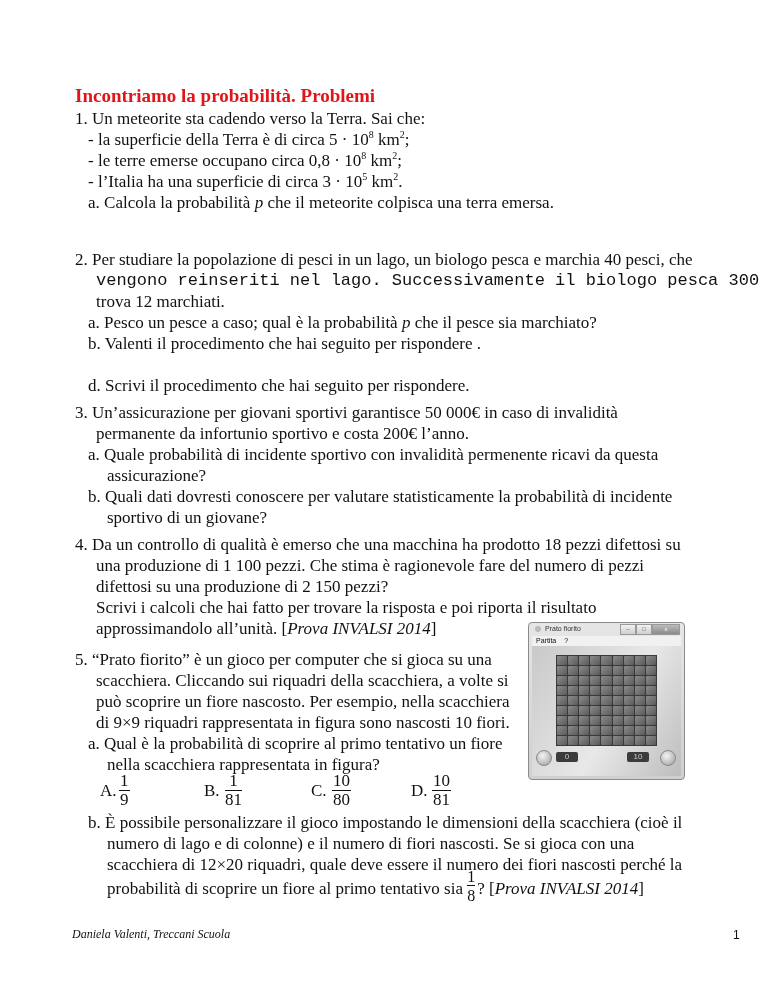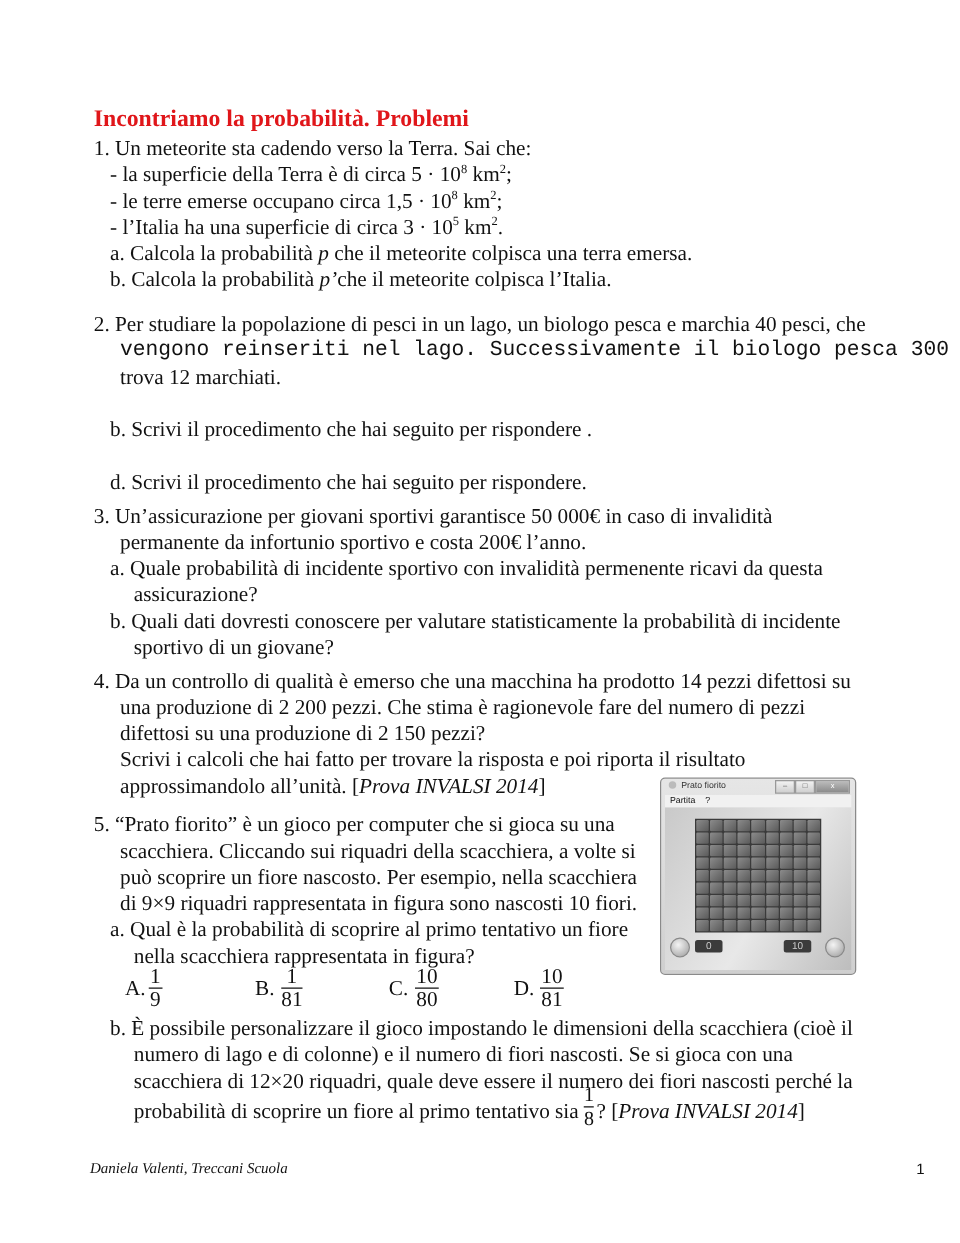--- a/index.html
+++ b/index.html
@@ -43,47 +43,47 @@
 
 <div class="page">
 
   <div class="title">Incontriamo la probabilità. Problemi</div>
 
   <div class="line" style="left:75px;top:109px;">1. Un meteorite sta cadendo verso la Terra. Sai che:</div>
   <div class="line" style="left:88px;top:130px;">
     <span>- la superficie della Terra è di circa 5 · 10</span><sup>8</sup><span> km</span><sup>2</sup><span>;</span>
   </div>
   <div class="line" style="left:88px;top:151px;">
-    <span>- le terre emerse occupano circa 1,5 · 10</span><sup>8</sup><span> km</span><sup>2</sup><span>;</span>
+    <span>- le terre emerse occupano circa 0,8 · 10</span><sup>8</sup><span> km</span><sup>2</sup><span>;</span>
   </div>
   <div class="line" style="left:88px;top:172px;">
     <span>- l’Italia ha una superficie di circa 3 · 10</span><sup>5</sup><span> km</span><sup>2</sup><span>.</span>
   </div>
   <div class="line" style="left:88px;top:193px;">
     <span>a. Calcola la probabilità </span><span class="i">p</span><span> che il meteorite colpisca una terra emersa.</span>
-  </div>
-  <div class="line" style="left:88px;top:214px;">
-    <span>b. Calcola la probabilità </span><span class="i">p’</span><span>che il meteorite colpisca l’Italia.</span>
   </div>
 
   <div class="line" style="left:75px;top:250px;">2. Per studiare la popolazione di pesci in un lago, un biologo pesca e marchia 40 pesci, che</div>
   <div class="line" style="left:96px;top:271px;font-family:Liberation Mono, monospace;">vengono reinseriti nel lago. Successivamente il biologo pesca 300 pesci a caso e ne</div>
   <div class="line" style="left:96px;top:292px;">trova 12 marchiati.</div>
-  <div class="line" style="left:88px;top:334px;">b. Scrivi il procedimento che hai seguito per rispondere .</div>
+  <div class="line" style="left:88px;top:313px;">
+    <span>a. Pesco un pesce a caso; qual è la probabilità </span><span class="i">p</span><span> che il pesce sia marchiato?</span>
+  </div>
+  <div class="line" style="left:88px;top:334px;">b. Valenti il procedimento che hai seguito per rispondere .</div>
   <div class="line" style="left:88px;top:376px;">d. Scrivi il procedimento che hai seguito per rispondere.</div>
 
   <div class="line" style="left:75px;top:403px;">3. Un’assicurazione per giovani sportivi garantisce 50 000€ in caso di invalidità</div>
   <div class="line" style="left:96px;top:424px;">permanente da infortunio sportivo e costa 200€ l’anno.</div>
   <div class="line" style="left:88px;top:445px;">a. Quale probabilità di incidente sportivo con invalidità permenente ricavi da questa</div>
   <div class="line" style="left:107px;top:466px;">assicurazione?</div>
   <div class="line" style="left:88px;top:487px;">b. Quali dati dovresti conoscere per valutare statisticamente la probabilità di incidente</div>
   <div class="line" style="left:107px;top:508px;">sportivo di un giovane?</div>
 
-  <div class="line" style="left:75px;top:535px;">4. Da un controllo di qualità è emerso che una macchina ha prodotto 14 pezzi difettosi su</div>
-  <div class="line" style="left:96px;top:556px;">una produzione di 2 200 pezzi. Che stima è ragionevole fare del numero di pezzi</div>
+  <div class="line" style="left:75px;top:535px;">4. Da un controllo di qualità è emerso che una macchina ha prodotto 18 pezzi difettosi su</div>
+  <div class="line" style="left:96px;top:556px;">una produzione di 1 100 pezzi. Che stima è ragionevole fare del numero di pezzi</div>
   <div class="line" style="left:96px;top:577px;">difettosi su una produzione di 2 150 pezzi?</div>
   <div class="line" style="left:96px;top:598px;">Scrivi i calcoli che hai fatto per trovare la risposta e poi riporta il risultato</div>
   <div class="line" style="left:96px;top:619px;">
     <span>approssimandolo all’unità. [</span><span class="i">Prova INVALSI 2014</span><span>]</span>
   </div>
 
   <div class="line" style="left:75px;top:650px;">5. “Prato fiorito” è un gioco per computer che si gioca su una</div>
   <div class="line" style="left:96px;top:671px;">scacchiera. Cliccando sui riquadri della scacchiera, a volte si</div>
   <div class="line" style="left:96px;top:692px;">può scoprire un fiore nascosto. Per esempio, nella scacchiera</div>
   <div class="line" style="left:96px;top:713px;">di 9×9 riquadri rappresentata in figura sono nascosti 10 fiori.</div>

